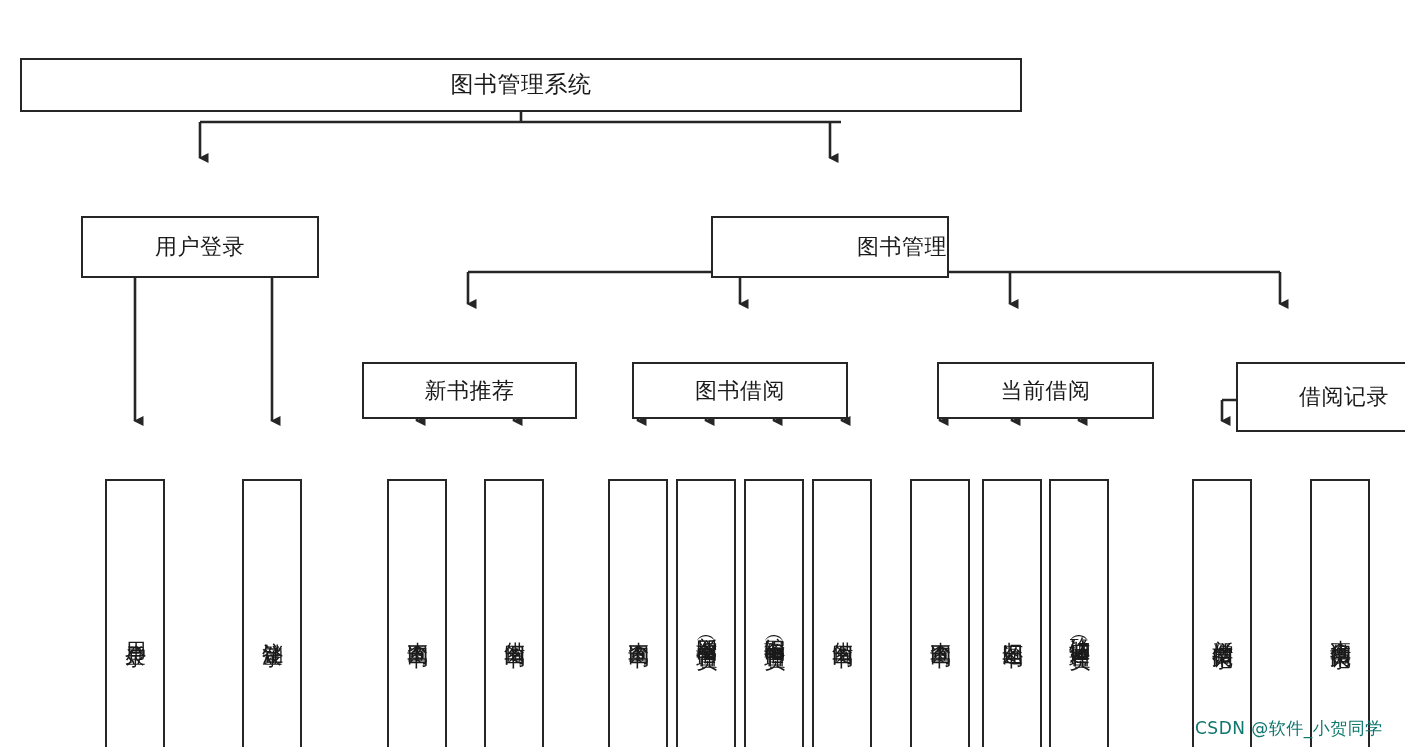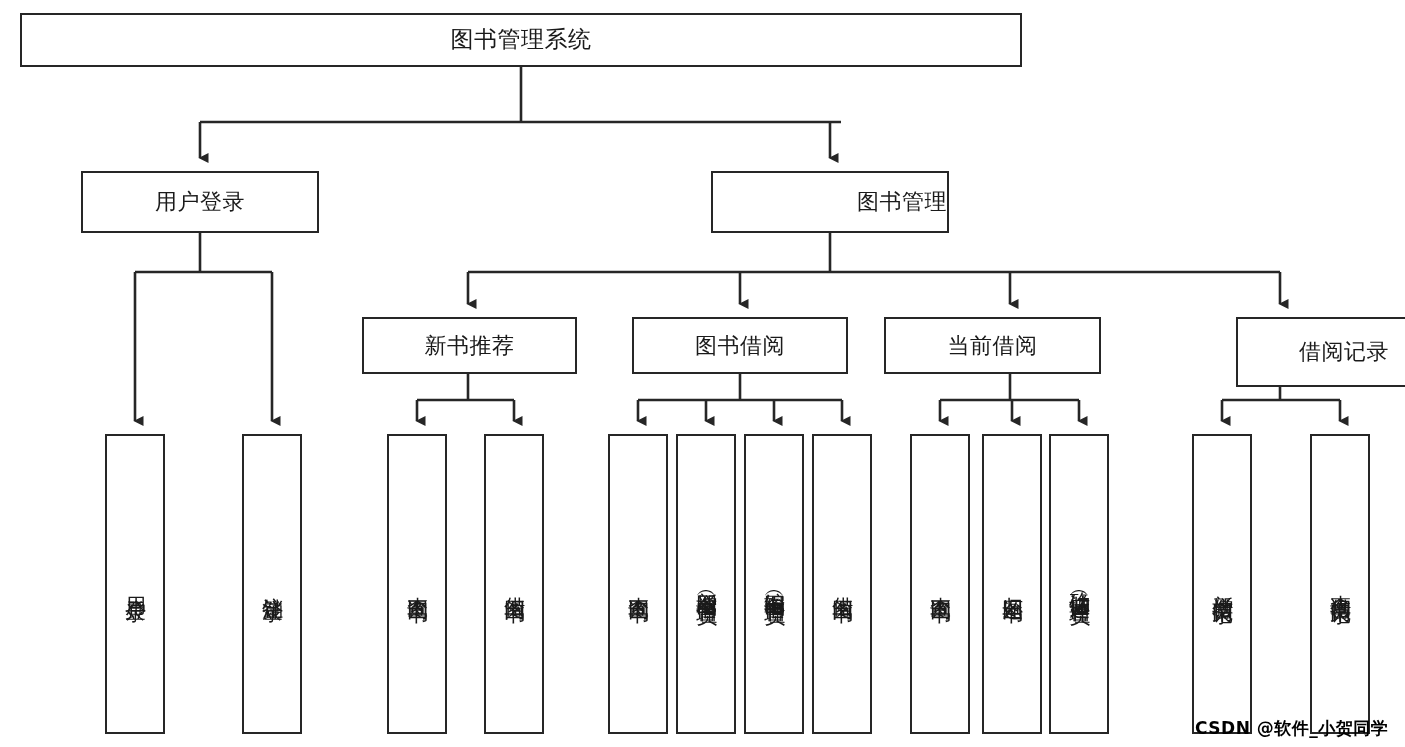--- a/index.html
+++ b/index.html
@@ -27,20 +27,21 @@
   }
   .node {
     position: absolute;
     box-sizing: border-box;
     border: 2px solid #262626;
     background: #ffffff;
     display: flex;
     align-items: center;
     justify-content: center;
     color: #1a1a1a;
+    margin-top: 45px;
   }
   .node .label {
     font-size: 22px;
     line-height: 1.18;
     letter-spacing: 0.5px;
     white-space: nowrap;
   }
   .node.root .label { font-size: 23px; }
   .node.level1 .label { font-size: 22px; }
   .node.level2 .label { font-size: 22px; }
@@ -52,24 +53,23 @@
     writing-mode: vertical-rl;
     text-orientation: upright;
     font-size: 21px;
     line-height: 1.30;
     letter-spacing: 2px;
     white-space: nowrap;
   }
   .watermark {
     position: absolute;
     font-size: 17px;
-    color: #000000;
+    color: #0f766e;
     white-space: nowrap;
     letter-spacing: 0.5px;
-    font-weight: bold;
   }
 </style>
 </head>
 <body>
 
 <div id="canvas">
 
   <svg id="edges" viewBox="0 0 1405 747">
     <defs>
       <marker id="arrow" markerWidth="11" markerHeight="11" refX="5" refY="8.5" orient="auto" markerUnits="userSpaceOnUse">
@@ -130,21 +130,21 @@
   <div class="node level1" style="left:711px; top:171px; width:238px; height:62px;justify-content:flex-end;">
     <span class="label">图书管理</span>
   </div>
 
   <div class="node level2" style="left:632px; top:317px; width:216px; height:57px;">
     <span class="label">图书借阅</span>
   </div>
   <div class="node level2" style="left:362px; top:317px; width:215px; height:57px;">
     <span class="label">新书推荐</span>
   </div>
-  <div class="node level2" style="left:884px; top:317px; width:217px; height:57px;">
+  <div class="node level2" style="left:937px; top:317px; width:217px; height:57px;">
     <span class="label">当前借阅</span>
   </div>
   <div class="node level2" style="left:1236px; top:317px; width:216px; height:70px;">
     <span class="label">借阅记录</span>
   </div>
 
   <div class="node leaf" style="left:105px; top:434px; width:60px; height:300px;">
     <span class="label">用户登录</span>
   </div>
   <div class="node leaf" style="left:242px; top:434px; width:60px; height:300px;">

